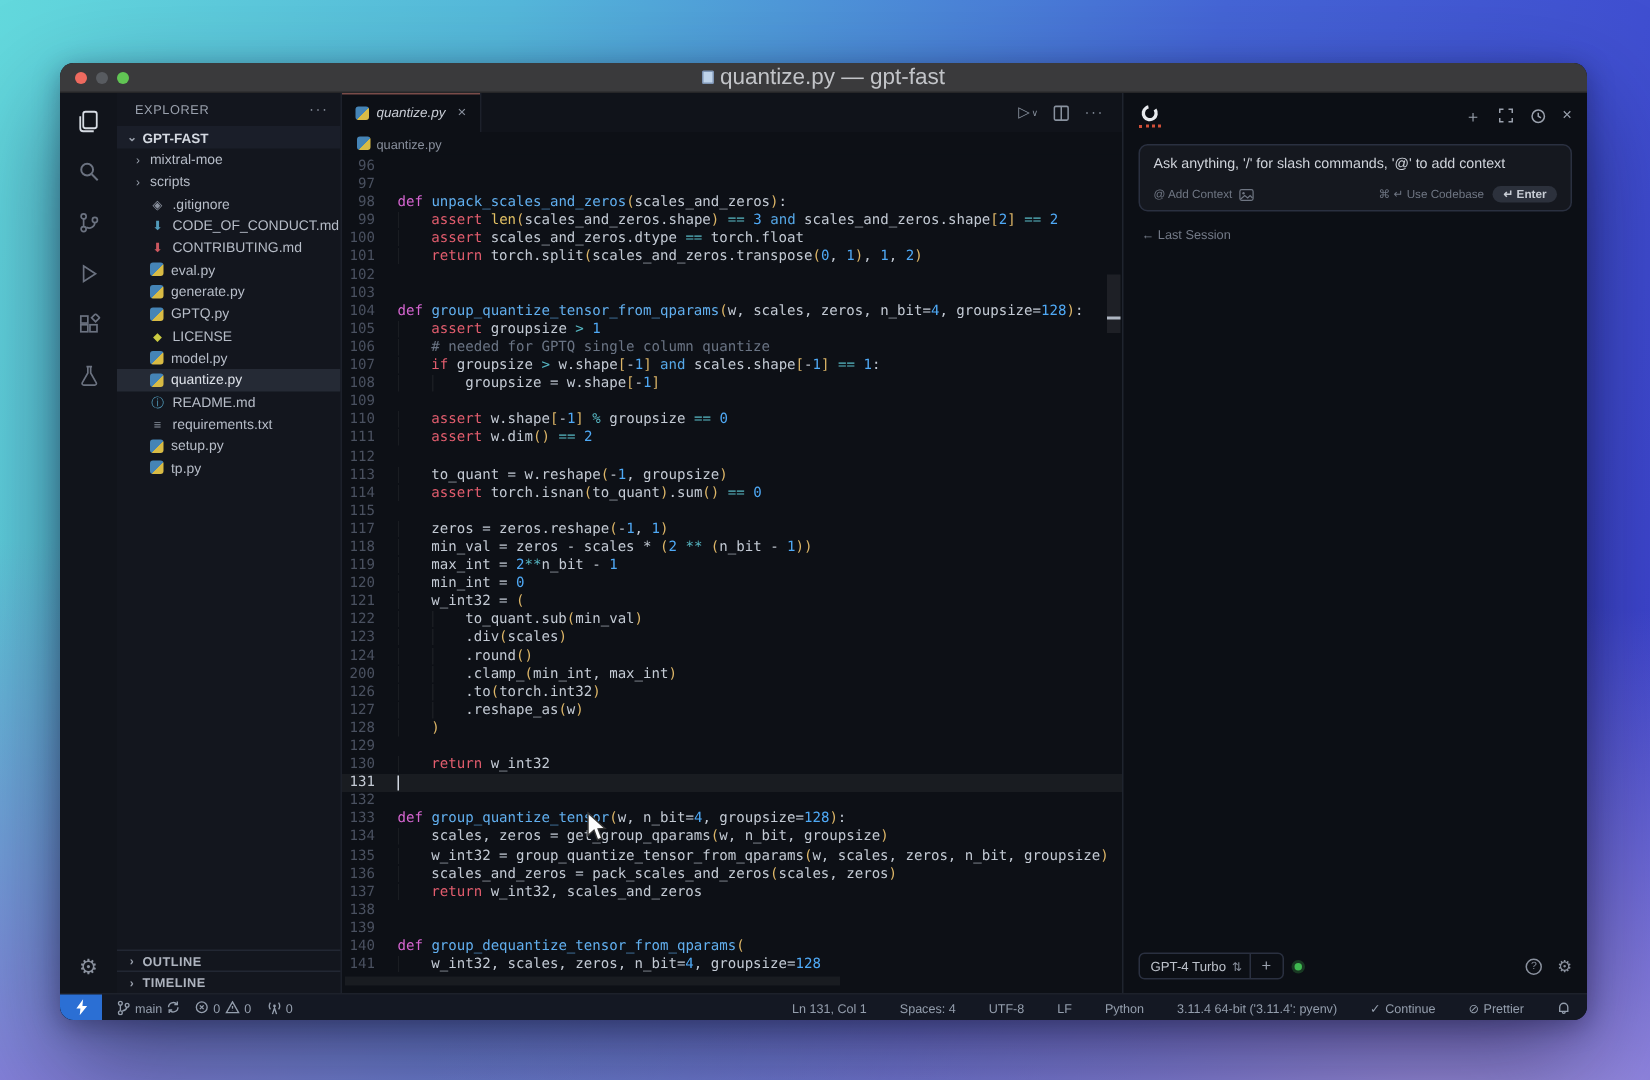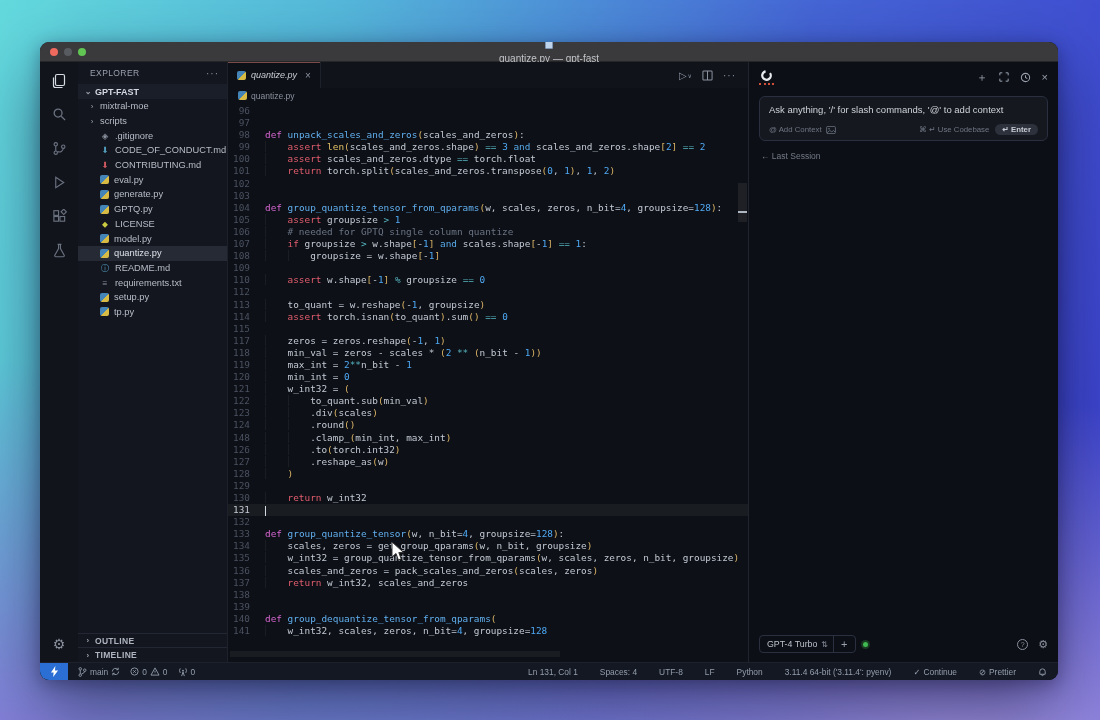--- a/index.html
+++ b/index.html
@@ -15,22 +15,22 @@
     position:absolute; left:40px; top:42px; width:1018px; height:638px;
     background:#0d1016; border-radius:9px; overflow:hidden;
     box-shadow:0 30px 70px rgba(10,8,40,.5), 0 4px 18px rgba(10,8,40,.35);
     display:flex; flex-direction:column;
   }
   
   .titlebar { height:20px; background:#3a3a3c; border-bottom:1px solid #262628; position:relative;
     display:flex; align-items:center; flex:none; }
   .traffic { display:flex; gap:6px; margin-left:10px; }
   .tl { width:8px; height:8px; border-radius:50%; }
-  .title-center { position:absolute; left:0; right:0; text-align:center; font-size:10px; color:#c2c4c8;
-    display:flex; justify-content:center; align-items:center; gap:4px;flex-direction:column; }
+  .title-center { position:absolute; left:0; right:0; text-align:center; font-size:15px; color:#c2c4c8;
+    display:flex; justify-content:center; align-items:center; gap:4px; }
   .title-file-icon { width:8px; height:9px; background:#bfd3ea; border-radius:1px; display:inline-block;
     border:1px solid #7e95b5; }
   
   .main { flex:1; display:flex; min-height:0; }
   .activitybar { width:38px; background:#11141b; display:flex; flex-direction:column; align-items:center;
     padding-top:10px; gap:17px; flex:none; }
   .act-icon { width:17px; height:17px; color:#6b7280; display:flex; align-items:center; justify-content:center; }
   .act-icon.active { color:#d7dce4; }
   .act-spacer { flex:1; }
   .act-gear { margin-bottom:10px; font-size:14px; color:#8a919e; }
@@ -347,20 +347,24 @@
           </div>
           <div class="cl">
             <span class="ln">109</span>
             <span class="ct"></span>
           </div>
           <div class="cl">
             <span class="ln">110</span>
             <span class="ct"><span class="ind">    </span><span class="kc">assert</span> w.shape<span class="b">[</span>-<span class="n">1</span><span class="b">]</span> <span class="o">%</span> groupsize <span class="o">==</span> <span class="n">0</span></span>
           </div>
           <div class="cl">
+            <span class="ln">111</span>
+            <span class="ct"><span class="ind">    </span><span class="kc">assert</span> w.dim<span class="b">(</span><span class="b">)</span> <span class="o">==</span> <span class="n">2</span></span>
+          </div>
+          <div class="cl">
             <span class="ln">112</span>
             <span class="ct"></span>
           </div>
           <div class="cl">
             <span class="ln">113</span>
             <span class="ct"><span class="ind">    </span>to_quant = w.reshape<span class="b">(</span>-<span class="n">1</span>, groupsize<span class="b">)</span></span>
           </div>
           <div class="cl">
             <span class="ln">114</span>
             <span class="ct"><span class="ind">    </span><span class="kc">assert</span> torch.isnan<span class="b">(</span>to_quant<span class="b">)</span>.sum<span class="b">(</span><span class="b">)</span> <span class="o">==</span> <span class="n">0</span></span>
@@ -395,21 +399,21 @@
           </div>
           <div class="cl">
             <span class="ln">123</span>
             <span class="ct"><span class="ind">    </span><span class="ind">    </span>.div<span class="b">(</span>scales<span class="b">)</span></span>
           </div>
           <div class="cl">
             <span class="ln">124</span>
             <span class="ct"><span class="ind">    </span><span class="ind">    </span>.round<span class="b">(</span><span class="b">)</span></span>
           </div>
           <div class="cl">
-            <span class="ln">148</span>
+            <span class="ln">200</span>
             <span class="ct"><span class="ind">    </span><span class="ind">    </span>.clamp_<span class="b">(</span>min_int, max_int<span class="b">)</span></span>
           </div>
           <div class="cl">
             <span class="ln">126</span>
             <span class="ct"><span class="ind">    </span><span class="ind">    </span>.to<span class="b">(</span>torch.int32<span class="b">)</span></span>
           </div>
           <div class="cl">
             <span class="ln">127</span>
             <span class="ct"><span class="ind">    </span><span class="ind">    </span>.reshape_as<span class="b">(</span>w<span class="b">)</span></span>
           </div>

